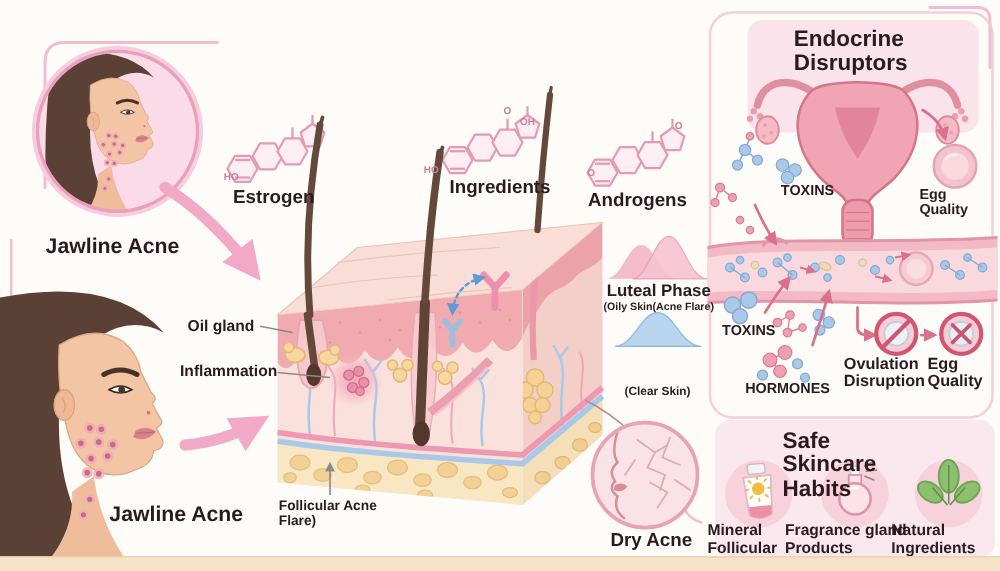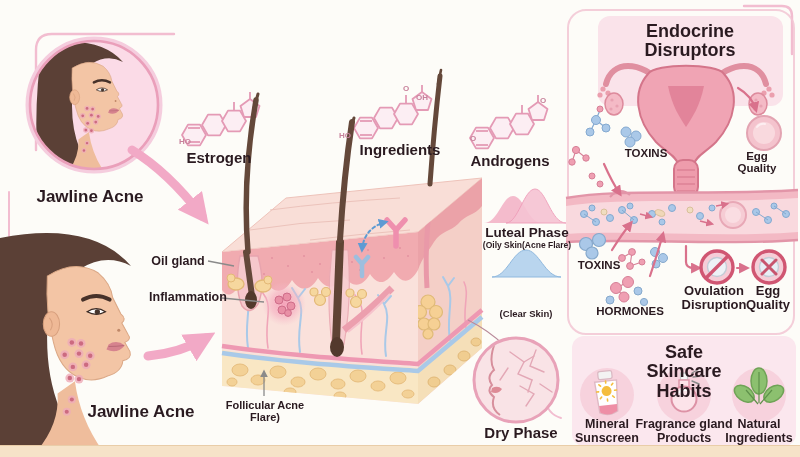--- a/index.html
+++ b/index.html
@@ -1,19 +1,19 @@
 <!DOCTYPE html>
 <html><head>
 <meta charset="utf-8">
 <style>
   html,body{margin:0;padding:0;background:#e9e9e9;}
   .stage{position:relative;width:800px;height:457px;background:#fdfcf8;overflow:hidden;
          font-family:"Liberation Sans",sans-serif;}
   .art{position:absolute;left:0;top:0;}
-  .lbl{position:absolute;color:#2a1a20;font-weight:bold;text-align:center;line-height:1.08;
+  .lbl{position:absolute;color:#2a1a20;font-weight:bold;line-height:1.08;
        transform:translateX(-50%);white-space:pre-line;}
   .lbl.rt{transform:none;}
   .chem{position:absolute;color:#c8829c;font-weight:bold;font-size:8px;transform:translateX(-50%);}
   .strip{position:absolute;left:0;bottom:0;width:800px;height:11px;background:#f6e3c8;border-top:1px solid #e9cda8;}
 </style>
 </head>
 <body>
 
 <div class="stage">
 
@@ -544,29 +544,29 @@
 <div class="chem" style="left:473px;top:134px">O</div>
 <div class="chem" style="left:543px;top:96px">O</div>
 
 <div class="lbl rt" style="left:150px;top:255px;width:56px;font-size:12.5px">Oil gland</div>
 <div class="lbl rt" style="left:144px;top:291px;width:88px;font-size:12.5px">Inflammation</div>
 <div class="lbl" style="left:265px;top:400px;width:84px;font-size:11px">Follicular Acne Flare)</div>
 
 <div class="lbl" style="left:527px;top:226px;font-size:13.5px">Luteal Phase</div>
 <div class="lbl" style="left:527px;top:241px;font-size:8.5px">(Oily Skin(Acne Flare)</div>
 <div class="lbl" style="left:526px;top:309px;font-size:9.5px">(Clear Skin)</div>
-<div class="lbl" style="left:521px;top:425px;font-size:15px">Dry Phase</div>
+<div class="lbl" style="left:521px;top:425px;font-size:15px">Dry Acne</div>
 
 <div class="lbl" style="left:690px;top:22px;font-size:18px">Endocrine Disruptors</div>
 <div class="lbl" style="left:646px;top:147px;font-size:11.5px">TOXINS</div>
 <div class="lbl" style="left:757px;top:150px;font-size:11.5px">Egg Quality</div>
 <div class="lbl" style="left:599px;top:259px;font-size:11.5px">TOXINS</div>
 <div class="lbl" style="left:630px;top:305px;font-size:11.5px">HORMONES</div>
 <div class="lbl" style="left:714px;top:284px;width:78px;font-size:13px">Ovulation Disruption</div>
 <div class="lbl" style="left:768px;top:284px;width:52px;font-size:13px">Egg Quality</div>
 
 <div class="lbl" style="left:684px;top:343px;font-size:18px">Safe Skincare Habits</div>
-<div class="lbl" style="left:607px;top:418px;width:82px;font-size:12.5px">Mineral Sunscreen</div>
+<div class="lbl" style="left:607px;top:418px;width:82px;font-size:12.5px">Mineral Follicular</div>
 <div class="lbl" style="left:684px;top:418px;width:112px;font-size:12.5px">Fragrance gland Products</div>
 <div class="lbl" style="left:759px;top:418px;width:92px;font-size:12.5px">Natural Ingredients</div>
 
 <div class="strip"></div>
 </div>
 
 </body></html>

